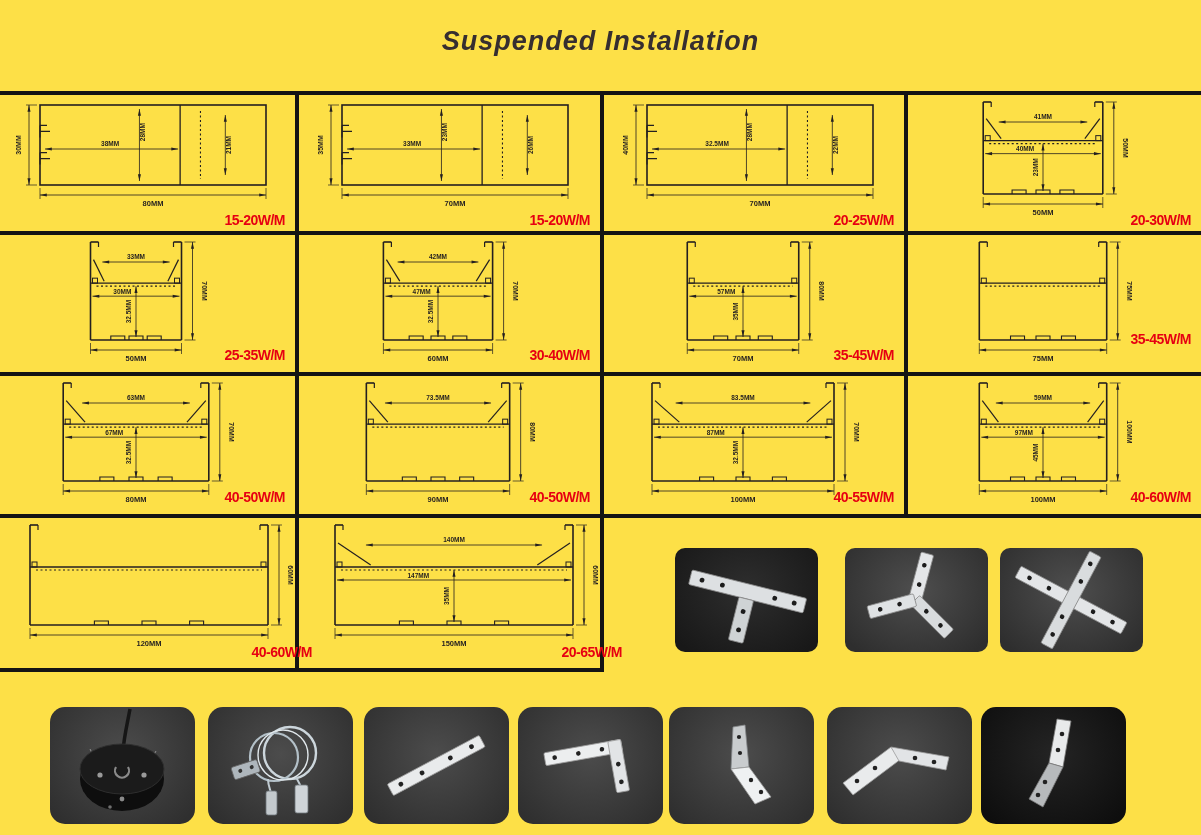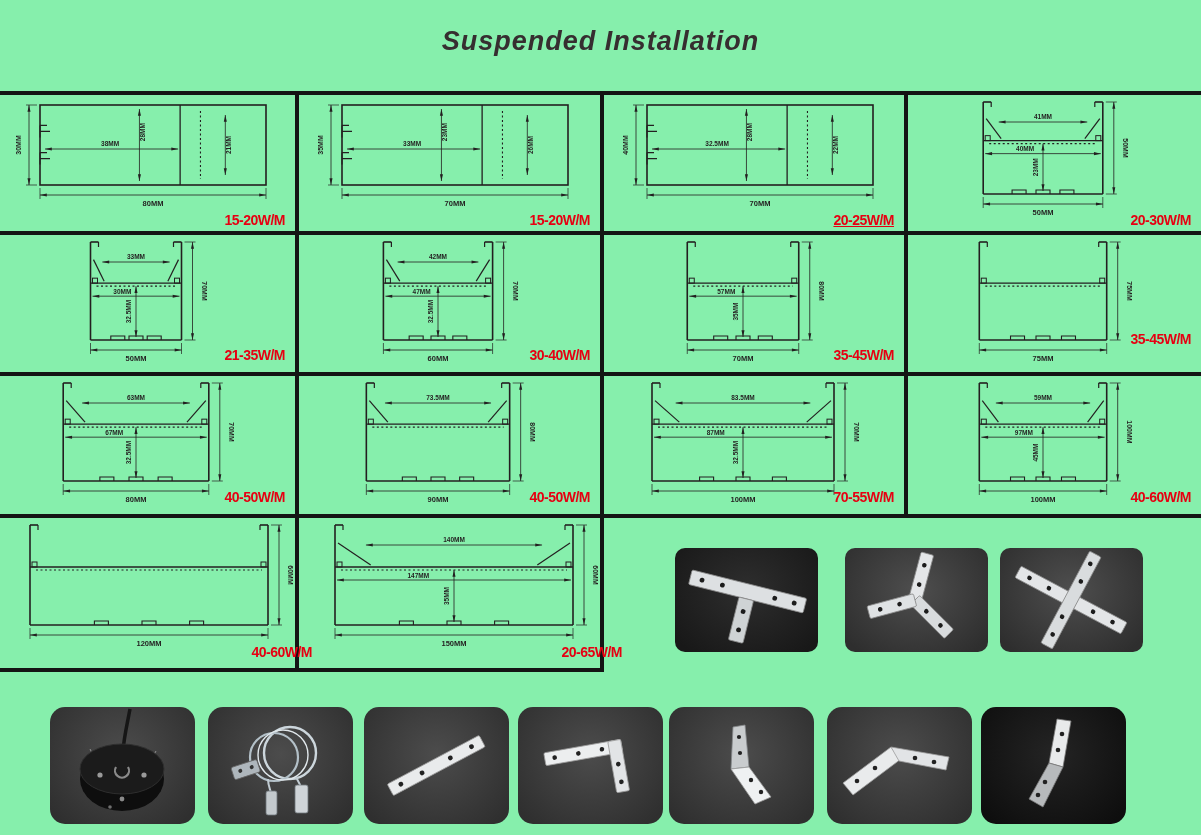--- a/index.html
+++ b/index.html
@@ -1,16 +1,16 @@
 <!DOCTYPE html>
 <html><head>
 <meta charset="utf-8">
 <style>
   html,body{margin:0;padding:0;background:#fff;}
-  .page{position:relative;width:1201px;height:835px;background:#86efac;overflow:hidden;
+  .page{position:relative;width:1201px;height:835px;background:#fde047;overflow:hidden;
         font-family:"Liberation Sans",sans-serif;}
   .title{position:absolute;top:26px;left:0;width:100%;text-align:center;
          font-size:27px;font-weight:bold;font-style:italic;letter-spacing:1px;color:#362e30;}
   .gline{position:absolute;background:#141414;}
   .cell{position:absolute;}
   .cell svg{display:block;margin:0 auto;}
   .watt{position:absolute;right:10px;bottom:8px;color:#e60012;font-size:14px;
         font-weight:bold;letter-spacing:-0.5px;white-space:nowrap;}
   .photo{position:absolute;overflow:hidden;}
   .ph-c{border-radius:10px;width:143px;height:104px;background:radial-gradient(ellipse at 50% 40%,#4e4e4e,#2e2e2e 90%);}
@@ -128,21 +128,21 @@
         <text x="100.06" y="50" font-size="6.5" font-weight="bold" fill="#231f20" text-anchor="middle" font-family="&quot;Liberation Sans&quot;,sans-serif">32.5MM</text>
         <line x1="129.44" y1="13" x2="129.44" y2="85" stroke="#231f20" stroke-width="0.8"></line>
         <path d="M129.44,13 L130.96760736156608,19.83128214531424 L127.91239263843391,19.83128214531424 Z" fill="#231f20"></path>
         <path d="M129.44,85 L127.91239263843391,78.16871785468577 L130.96760736156608,78.16871785468577 Z" fill="#231f20"></path>
         <text x="135.44" y="36.2" font-size="6.5" font-weight="bold" fill="#231f20" text-anchor="middle" font-family="&quot;Liberation Sans&quot;,sans-serif" transform="rotate(-90 135.44 36.2)">28MM</text>
         <line x1="215.32" y1="19" x2="215.32" y2="79" stroke="#231f20" stroke-width="0.8"></line>
         <path d="M215.32,19 L216.84760736156608,25.83128214531424 L213.7923926384339,25.83128214531424 Z" fill="#231f20"></path>
         <path d="M215.32,79 L213.7923926384339,72.16871785468577 L216.84760736156608,72.16871785468577 Z" fill="#231f20"></path>
         <text x="221.32" y="49" font-size="6.5" font-weight="bold" fill="#231f20" text-anchor="middle" font-family="&quot;Liberation Sans&quot;,sans-serif" transform="rotate(-90 221.32 49)">22MM</text>
       </svg>
-    <div class="watt" style="bottom:2px;text-decoration:underline;">20-25W/M</div>
+    <div class="watt" style="bottom:2px;">20-25W/M</div>
   </div>
   <div class="cell" style="left:909px;top:96px;width:292px;height:134px;">
     <svg width="272" height="122" viewBox="0 0 272 122">
         <line x1="64.19999999999999" y1="6" x2="64.19999999999999" y2="98" stroke="#231f20" stroke-width="1.6"></line>
         <line x1="183.8" y1="6" x2="183.8" y2="98" stroke="#231f20" stroke-width="1.6"></line>
         <line x1="64.19999999999999" y1="98" x2="183.8" y2="98" stroke="#231f20" stroke-width="1.6"></line>
         <line x1="64.19999999999999" y1="6" x2="72.19999999999999" y2="6" stroke="#231f20" stroke-width="1.6"></line>
         <line x1="175.8" y1="6" x2="183.8" y2="6" stroke="#231f20" stroke-width="1.6"></line>
         <line x1="72.19999999999999" y1="6" x2="72.19999999999999" y2="11" stroke="#231f20" stroke-width="1.2"></line>
         <line x1="175.8" y1="6" x2="175.8" y2="11" stroke="#231f20" stroke-width="1.2"></line>
@@ -219,21 +219,21 @@
         <text x="124" y="23" font-size="6.5" font-weight="bold" fill="#231f20" text-anchor="middle" font-family="&quot;Liberation Sans&quot;,sans-serif">33MM</text>
         <line x1="80.5" y1="60.16" x2="167.5" y2="60.16" stroke="#231f20" stroke-width="0.8"></line>
         <path d="M80.5,60.16 L87.33128214531423,58.63239263843391 L87.33128214531423,61.68760736156608 Z" fill="#231f20"></path>
         <path d="M167.5,60.16 L160.66871785468575,61.68760736156609 L160.66871785468575,58.63239263843391 Z" fill="#231f20"></path>
         <text x="110.35" y="57.66" font-size="6.5" font-weight="bold" fill="#231f20" text-anchor="middle" font-family="&quot;Liberation Sans&quot;,sans-serif">30MM</text>
         <line x1="124" y1="50.16" x2="124" y2="101" stroke="#231f20" stroke-width="0.8"></line>
         <path d="M124,50.16 L125.52760736156608,56.99128214531424 L122.47239263843392,56.99128214531424 Z" fill="#231f20"></path>
         <path d="M124,101 L122.47239263843392,94.16871785468577 L125.52760736156608,94.16871785468577 Z" fill="#231f20"></path>
         <text x="119" y="75.58" font-size="6.5" font-weight="bold" fill="#231f20" text-anchor="middle" font-family="&quot;Liberation Sans&quot;,sans-serif" transform="rotate(-90 119 75.58)">32.5MM</text>
       </svg>
-    <div class="watt">21-35W/M</div>
+    <div class="watt">25-35W/M</div>
   </div>
   <div class="cell" style="left:300px;top:236px;width:300px;height:135px;">
     <svg width="272" height="128" viewBox="0 0 272 128">
         <line x1="69.4" y1="6" x2="69.4" y2="104" stroke="#231f20" stroke-width="1.6"></line>
         <line x1="178.6" y1="6" x2="178.6" y2="104" stroke="#231f20" stroke-width="1.6"></line>
         <line x1="69.4" y1="104" x2="178.6" y2="104" stroke="#231f20" stroke-width="1.6"></line>
         <line x1="69.4" y1="6" x2="77.4" y2="6" stroke="#231f20" stroke-width="1.6"></line>
         <line x1="170.6" y1="6" x2="178.6" y2="6" stroke="#231f20" stroke-width="1.6"></line>
         <line x1="77.4" y1="6" x2="77.4" y2="11" stroke="#231f20" stroke-width="1.2"></line>
         <line x1="170.6" y1="6" x2="170.6" y2="11" stroke="#231f20" stroke-width="1.2"></line>
@@ -462,21 +462,21 @@
         <text x="124" y="23" font-size="6.5" font-weight="bold" fill="#231f20" text-anchor="middle" font-family="&quot;Liberation Sans&quot;,sans-serif">83.5MM</text>
         <line x1="35.000000000000014" y1="60.16" x2="213" y2="60.16" stroke="#231f20" stroke-width="0.8"></line>
         <path d="M35.000000000000014,60.16 L41.831282145314255,58.63239263843391 L41.831282145314255,61.68760736156608 Z" fill="#231f20"></path>
         <path d="M213,60.16 L206.16871785468575,61.68760736156609 L206.16871785468575,58.63239263843391 Z" fill="#231f20"></path>
         <text x="96.7" y="57.66" font-size="6.5" font-weight="bold" fill="#231f20" text-anchor="middle" font-family="&quot;Liberation Sans&quot;,sans-serif">87MM</text>
         <line x1="124" y1="50.16" x2="124" y2="101" stroke="#231f20" stroke-width="0.8"></line>
         <path d="M124,50.16 L125.52760736156608,56.99128214531424 L122.47239263843392,56.99128214531424 Z" fill="#231f20"></path>
         <path d="M124,101 L122.47239263843392,94.16871785468577 L125.52760736156608,94.16871785468577 Z" fill="#231f20"></path>
         <text x="119" y="75.58" font-size="6.5" font-weight="bold" fill="#231f20" text-anchor="middle" font-family="&quot;Liberation Sans&quot;,sans-serif" transform="rotate(-90 119 75.58)">32.5MM</text>
       </svg>
-    <div class="watt">70-55W/M</div>
+    <div class="watt">40-55W/M</div>
   </div>
   <div class="cell" style="left:909px;top:377px;width:292px;height:136px;">
     <svg width="272" height="128" viewBox="0 0 272 128">
         <line x1="60.3" y1="6" x2="60.3" y2="104" stroke="#231f20" stroke-width="1.6"></line>
         <line x1="187.7" y1="6" x2="187.7" y2="104" stroke="#231f20" stroke-width="1.6"></line>
         <line x1="60.3" y1="104" x2="187.7" y2="104" stroke="#231f20" stroke-width="1.6"></line>
         <line x1="60.3" y1="6" x2="68.3" y2="6" stroke="#231f20" stroke-width="1.6"></line>
         <line x1="179.7" y1="6" x2="187.7" y2="6" stroke="#231f20" stroke-width="1.6"></line>
         <line x1="68.3" y1="6" x2="68.3" y2="11" stroke="#231f20" stroke-width="1.2"></line>
         <line x1="179.7" y1="6" x2="179.7" y2="11" stroke="#231f20" stroke-width="1.2"></line>

